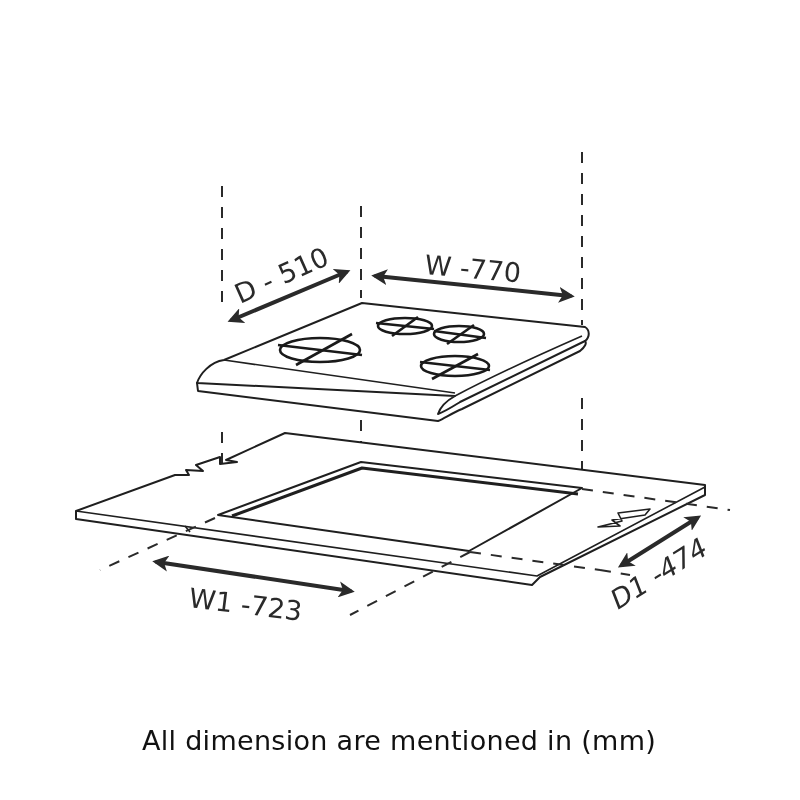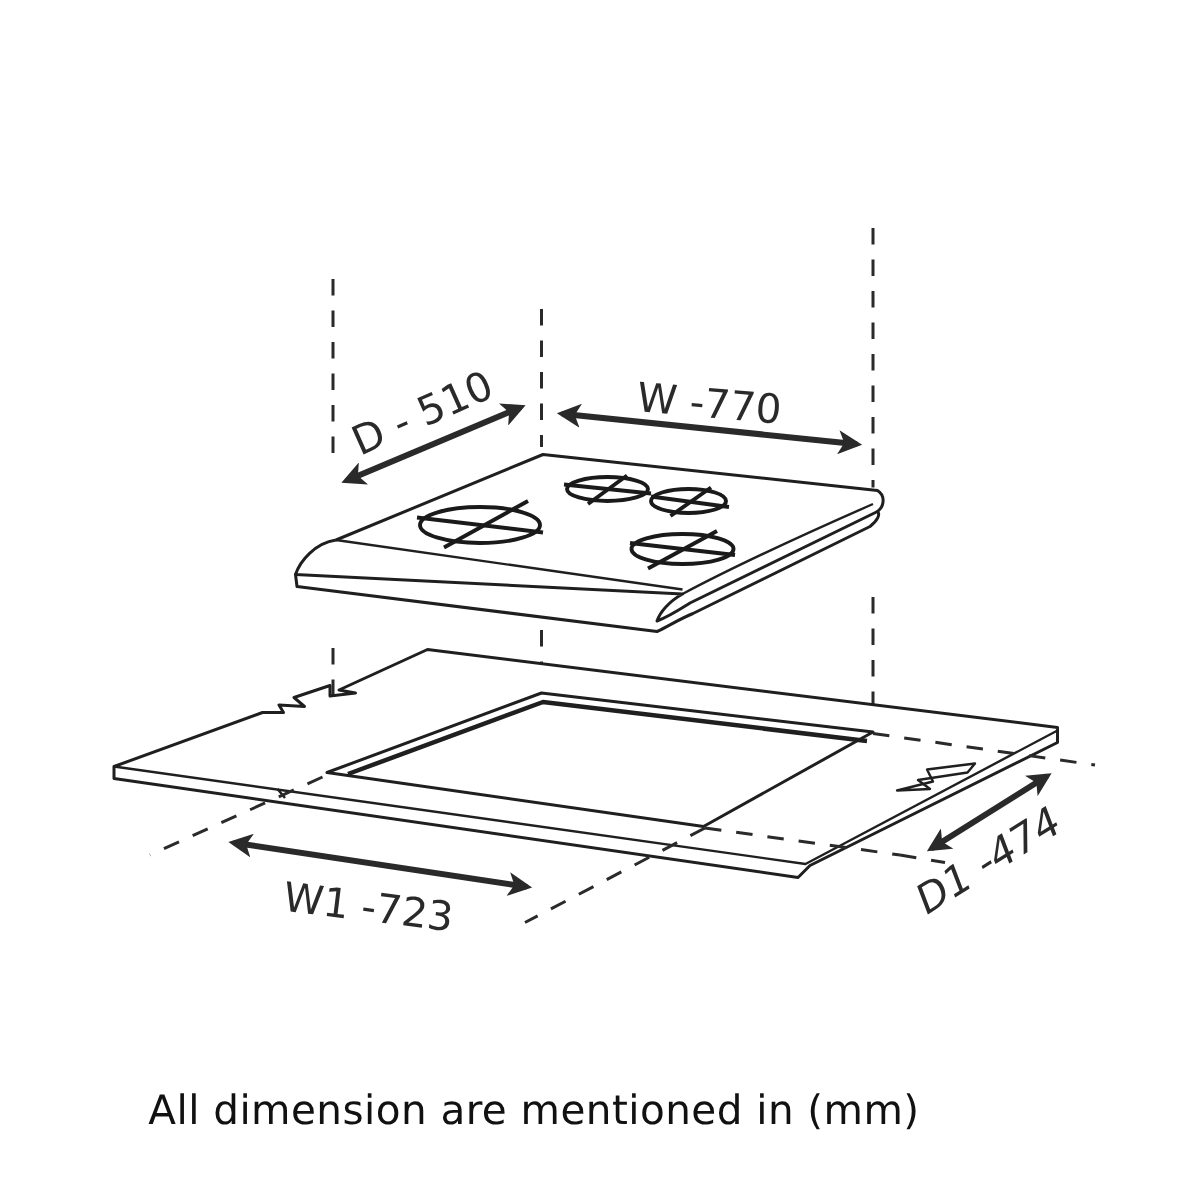--- a/index.html
+++ b/index.html
@@ -9,21 +9,21 @@
     .ln-thin { stroke: #1f1f1f; stroke-width: 1.6; fill: none; stroke-linejoin: round; }
     .ln-bold { stroke: #1f1f1f; stroke-width: 3; fill: none; stroke-linejoin: round; }
     .fillw { fill: #ffffff; }
     .dash { stroke: #2a2a2a; stroke-width: 2; fill: none; stroke-dasharray: 11 10; }
     .dim { stroke: #2a2a2a; stroke-width: 4; fill: none; stroke-linecap: round; }
     .arrowhead { fill: #2a2a2a; }
     .burner { stroke: #1a1a1a; stroke-width: 2.6; fill: none; }
     .dim-label { font-family: "DejaVu Sans", sans-serif; font-size: 27px; fill: #2a2a2a; }
     .footer {
       position: absolute; left: 0; top: 725px; width: 712px; text-align: center;
-      font-family: "DejaVu Sans", sans-serif; font-size: 27px; color: #111111; letter-spacing: 0.3px;
+      font-family: "DejaVu Sans", sans-serif; font-size: 27px; color: #111111; letter-spacing: 0.3px; padding-left: 43px;
     }
   </style>
 </head>
 <body>
 
 <svg id="diagram" viewBox="0 0 800 800" xmlns="http://www.w3.org/2000/svg">
   <defs>
     <marker id="ah" viewBox="0 0 10 10" refX="7" refY="5" markerWidth="4" markerHeight="4" orient="auto-start-reverse">
       <path d="M0,0 L10,5 L0,10 L2.5,5 Z" class="arrowhead"></path>
     </marker>

